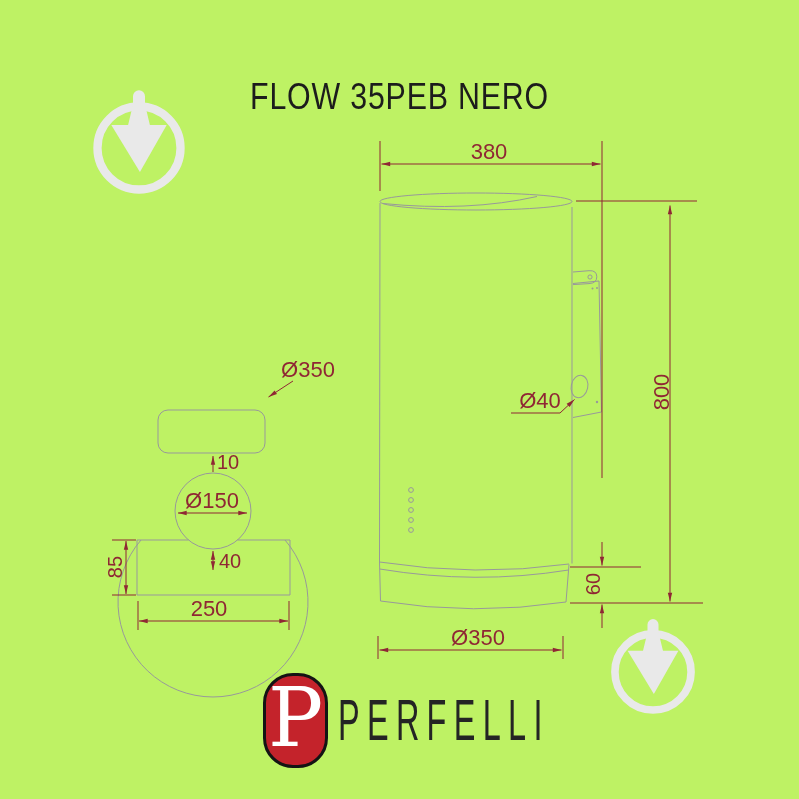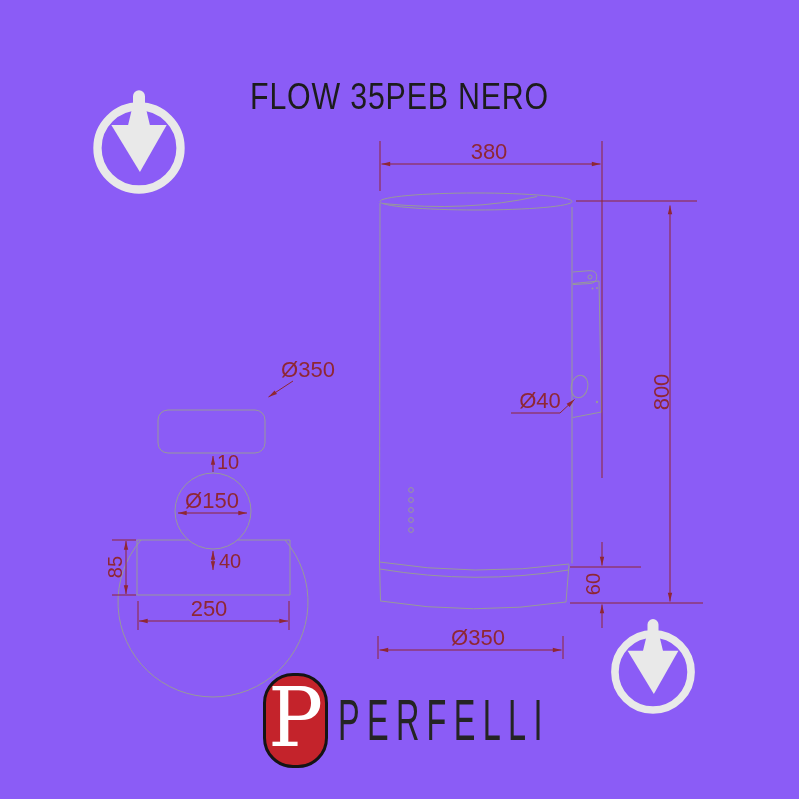--- a/index.html
+++ b/index.html
@@ -1,16 +1,16 @@
 <!DOCTYPE html>
 <html><head>
 <meta charset="utf-8">
 <style>
   html,body{margin:0;padding:0;background:#ffffff;}
-  .canvas{position:relative;width:799px;height:799px;background:#8b5cf6;overflow:hidden;
+  .canvas{position:relative;width:799px;height:799px;background:#bef264;overflow:hidden;
           font-family:"Liberation Sans",sans-serif;}
   .drawing{position:absolute;left:0;top:0;}
   .title{position:absolute;left:0;top:78px;width:799px;text-align:center;
          font:400 37px/1 "Liberation Sans",sans-serif;color:#1c1c1c;letter-spacing:1px;
          transform:scaleX(0.82);}
   
   .gray{stroke:#98999a;stroke-width:1;fill:none;}
   .grayfill{fill:#98999a;stroke:none;}
   .red{stroke:#8f2734;stroke-width:1;fill:none;}
   text.dim{fill:#8f2734;font-family:"Liberation Sans",sans-serif;font-size:22px;}

